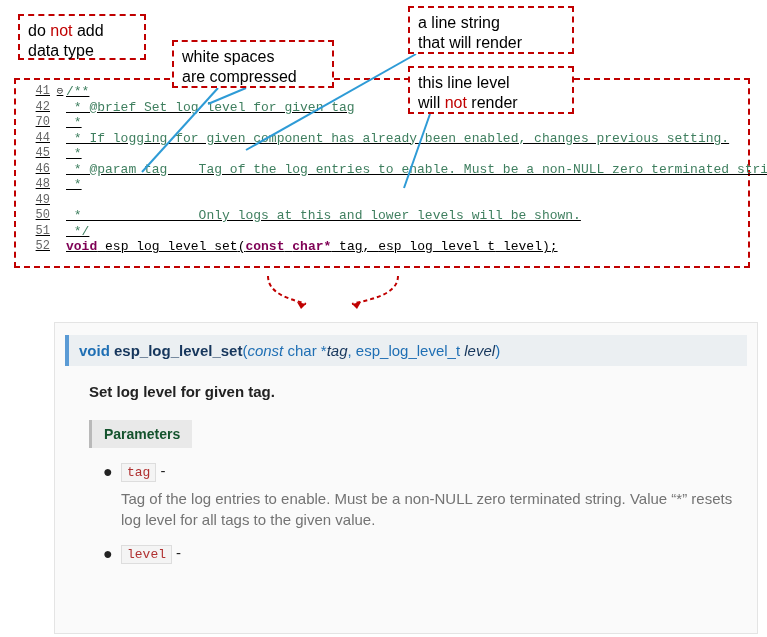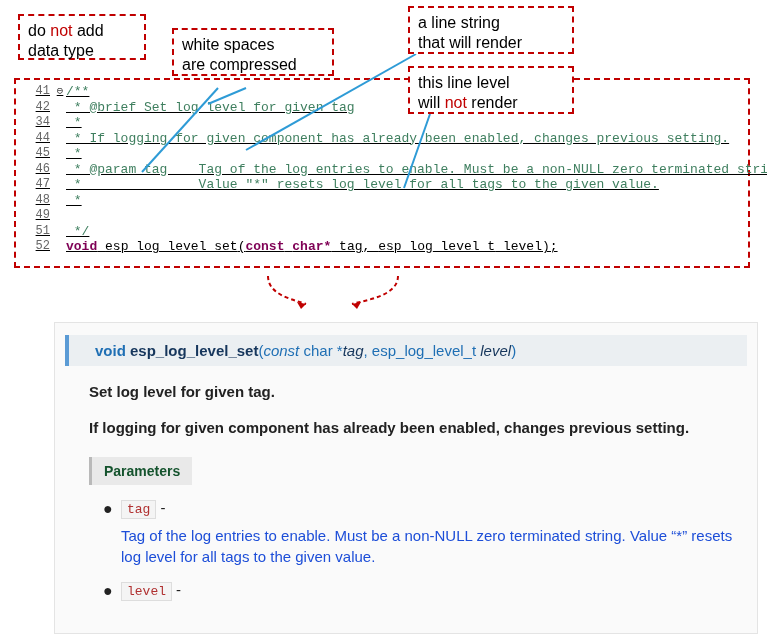--- a/index.html
+++ b/index.html
@@ -32,21 +32,21 @@
     text-align: left;
     padding: 5px 8px;
     box-sizing: border-box;
     z-index: 40;
   }
   .callout .hl {
     color: #c00000;
   }
 
   #callout-datatype { left: 18px;  top: 14px;  width: 128px; height: 46px; }
-  #callout-spaces   { left: 172px; top: 28px;  width: 162px; height: 48px; }
+  #callout-spaces   { left: 172px; top: 40px;  width: 162px; height: 48px; }
   #callout-break-ok { left: 408px; top: 6px;   width: 166px; height: 48px; }
   #callout-break-no { left: 408px; top: 66px;  width: 166px; height: 48px; }
 
   
   .conn {
     position: absolute;
     z-index: 35;
     pointer-events: none;
   }
 
@@ -108,21 +108,21 @@
     border: 1px solid #e4e4e4;
     box-sizing: border-box;
     z-index: 20;
     font-family: "Liberation Sans", sans-serif;
     overflow: hidden;
   }
   #doc-signature {
     margin: 12px 10px 0 10px;
     background: #ebeff2;
     border-left: 4px solid #5b9bd5;
-    padding: 7px 26px;
+    padding: 7px 10px;
     font-size: 15px;
     color: #1f3864;
   }
   #doc-signature .sig-kw { color: #1f6fb4; font-weight: bold; }
   #doc-signature .sig-name { color: #16365c; font-weight: bold; }
   #doc-signature .sig-type { color: #1f6fb4; font-style: italic; }
   #doc-signature .sig-type2 { color: #1f6fb4; }
   #doc-signature .sig-param { color: #16365c; font-style: italic; }
   #doc-signature .sig-punct { color: #1f6fb4; }
 
@@ -167,21 +167,21 @@
     padding: 1px 5px;
   }
   .param-dash {
     font-size: 15px;
     color: #222222;
     margin-left: 4px;
   }
   .param-desc {
     margin: 6px 0 0 0;
     font-size: 15px;
-    color: #1d4ed8;
+    color: #737373;
     line-height: 1.4;
   }
 </style>
 </head>
 <body>
 
 <div class="canvas">
 
   <svg class="conn" width="767" height="637" viewBox="0 0 767 637" style="left:0;top:0;">
 
@@ -223,55 +223,54 @@
 
   <div id="code-block">
 
     <div class="code-line">
       <span class="ln">41</span><span class="fold">⊖</span><span class="code-text jdoc">/**</span>
     </div>
     <div class="code-line">
       <span class="ln">42</span><span class="fold"></span><span class="code-text jdoc"> * @brief Set log level for given tag</span>
     </div>
     <div class="code-line">
-      <span class="ln">34</span><span class="fold"></span><span class="code-text jdoc"> *</span>
+      <span class="ln">70</span><span class="fold"></span><span class="code-text jdoc"> *</span>
     </div>
     <div class="code-line">
       <span class="ln">44</span><span class="fold"></span><span class="code-text jdoc"> * If logging for given component has already been enabled, changes previous setting.</span>
     </div>
     <div class="code-line">
       <span class="ln">45</span><span class="fold"></span><span class="code-text jdoc"> *</span>
     </div>
     <div class="code-line">
       <span class="ln">46</span><span class="fold"></span><span class="code-text jdoc"> * @param tag    Tag of the log entries to enable. Must be a non-NULL zero terminated string.</span>
     </div>
     <div class="code-line">
-      <span class="ln">47</span><span class="fold"></span><span class="code-text jdoc"> *               Value "*" resets log level for all tags to the given value.</span>
-    </div>
-    <div class="code-line">
       <span class="ln">48</span><span class="fold"></span><span class="code-text jdoc"> *</span>
     </div>
     <div class="code-line">
       <span class="ln">49</span><span class="fold"></span>
     </div>
     <div class="code-line">
+      <span class="ln">50</span><span class="fold"></span><span class="code-text jdoc"> *               Only logs at this and lower levels will be shown.</span>
+    </div>
+    <div class="code-line">
       <span class="ln">51</span><span class="fold"></span><span class="code-text jdoc"> */</span>
     </div>
 
     <div class="code-line">
       <span class="ln">52</span><span class="fold"></span><span class="code-text"><span class="kw">void</span><span class="plain"> </span><span class="plain">esp_log_level_set</span><span class="plain">(</span><span class="kw">const</span><span class="plain"> </span><span class="kw">char*</span><span class="plain"> tag, </span><span class="plain">esp_log_level_t</span><span class="plain"> level</span><span class="plain">);</span></span>
     </div>
   </div>
 
   <div id="doc-panel">
 
     <div id="doc-signature"><span class="sig-kw">void </span><span class="sig-name">esp_log_level_set</span><span class="sig-punct">(</span><span class="sig-type">const</span><span class="sig-type2"> char *</span><span class="sig-param">tag</span><span class="sig-punct">, </span><span class="sig-type2">esp_log_level_t </span><span class="sig-param">level</span><span class="sig-punct">)</span></div>
 
     <div class="doc-para">Set log level for given tag.</div>
-    <div class="doc-para">If logging for given component has already been enabled, changes previous setting.</div>
 
     <div id="doc-params-header">Parameters</div>
 
     <div class="doc-param-item">
       <span class="bullet">●</span>
       <span class="param-code">tag</span><span class="param-dash">-</span>
       <div class="param-desc">Tag of the log entries to enable. Must be a non-NULL zero terminated string. Value “*” resets log level for all tags to the given value.</div>
     </div>
 
     <div class="doc-param-item">

